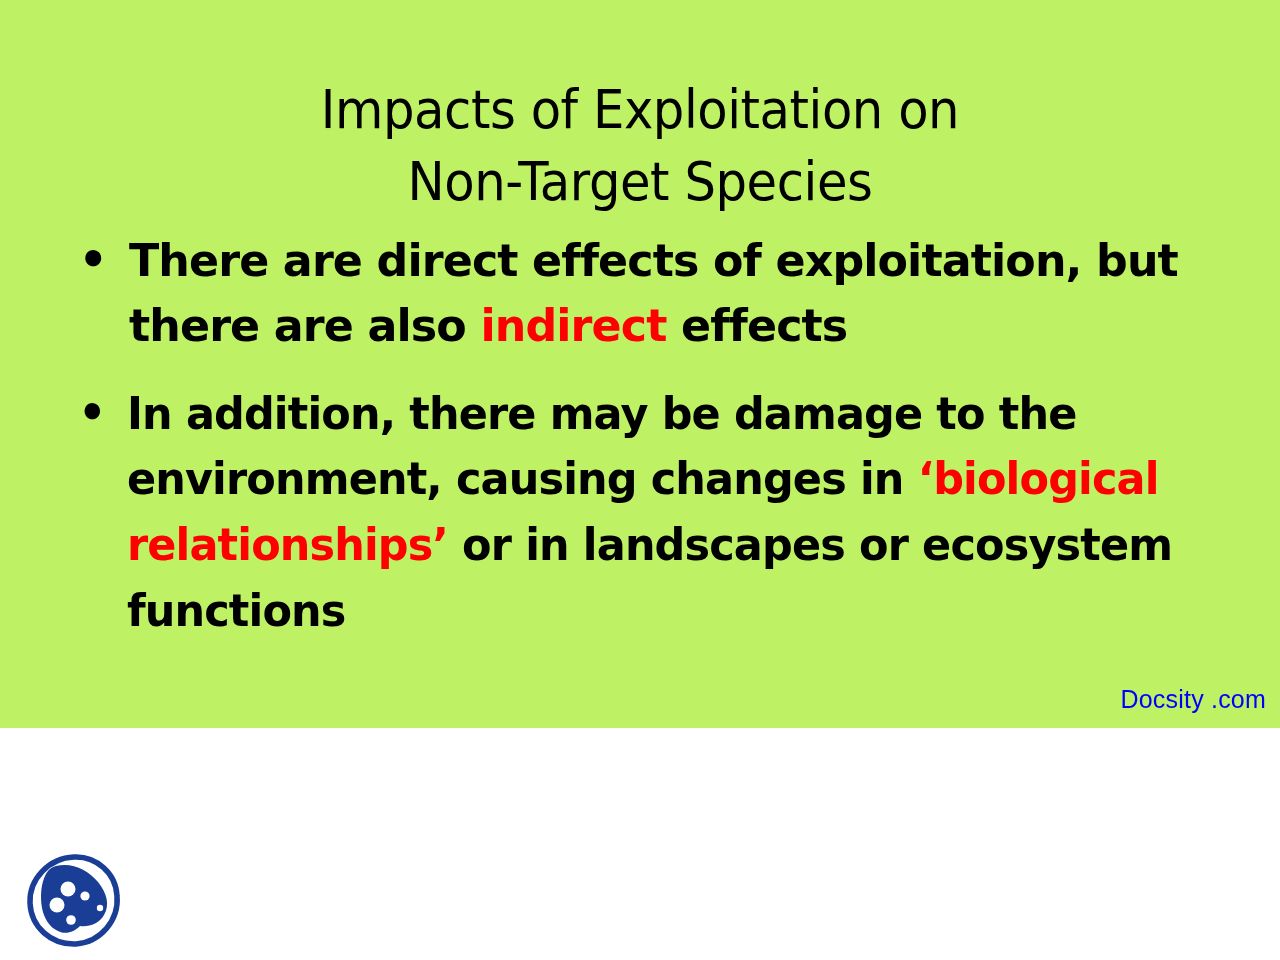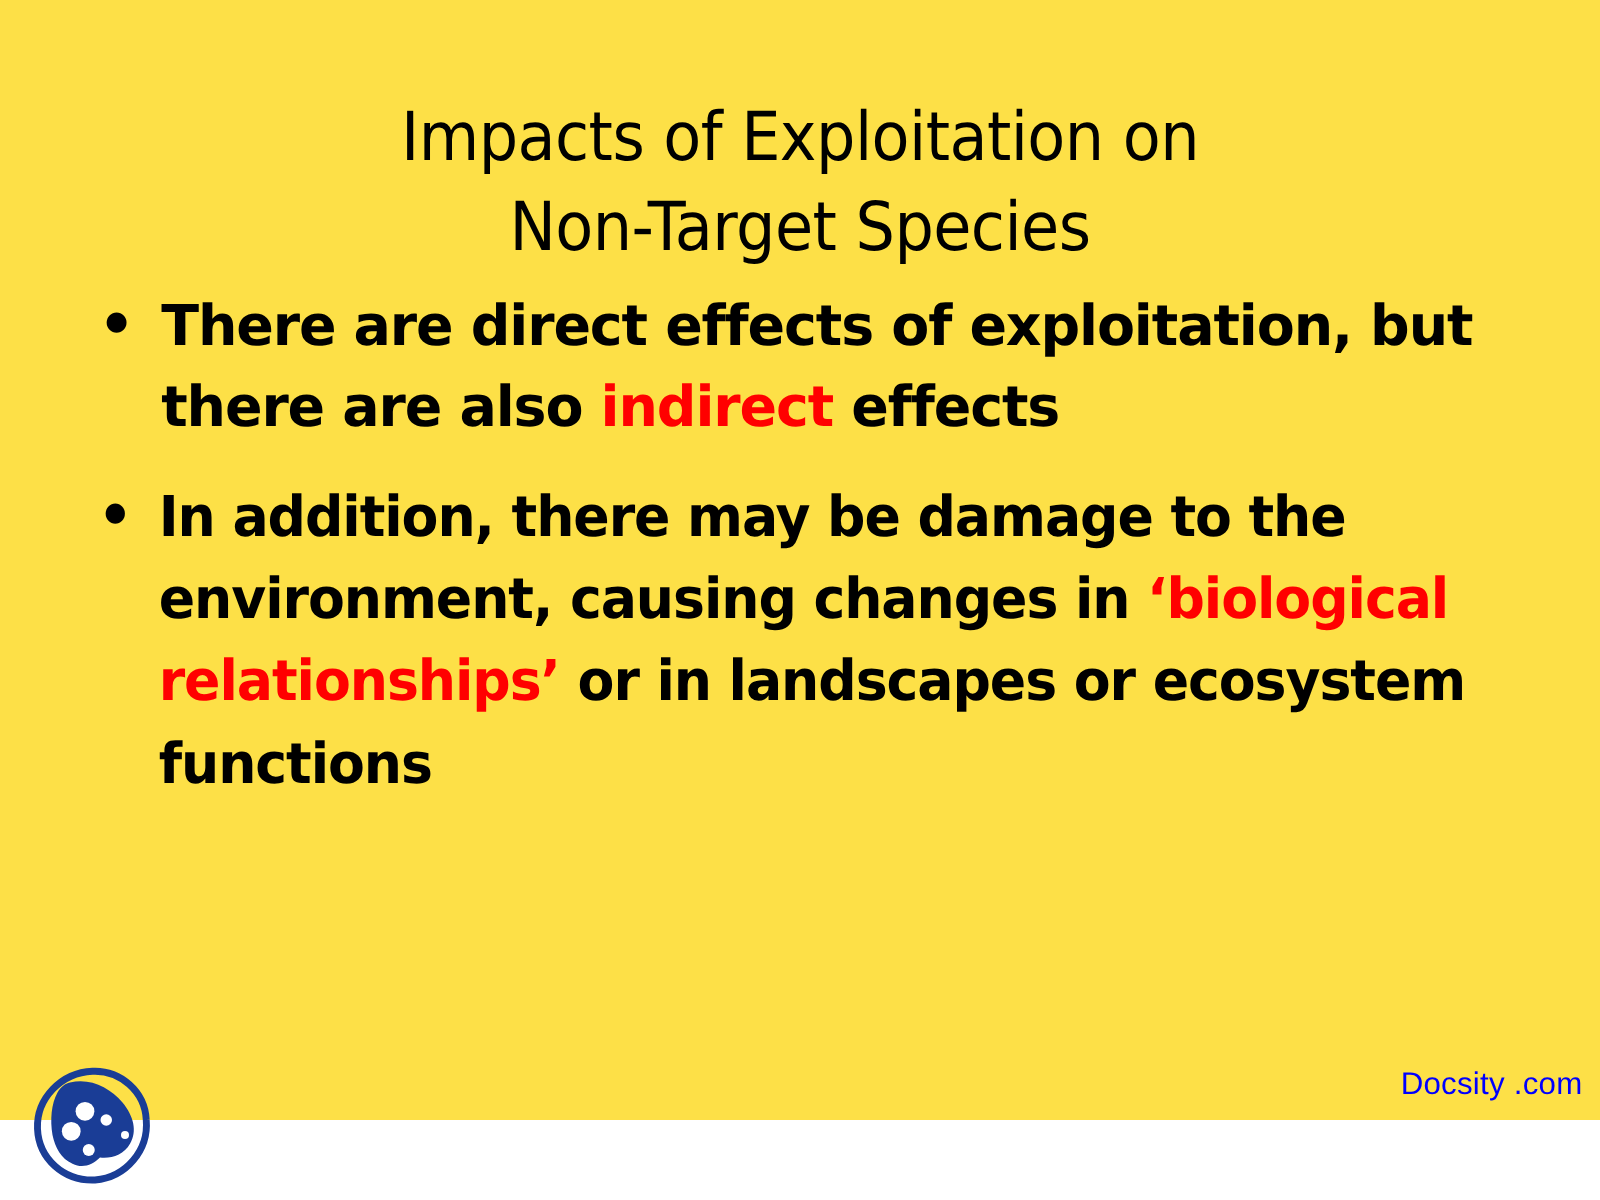--- a/index.html
+++ b/index.html
@@ -10,22 +10,22 @@
   body {
     width: 1280px;
     height: 960px;
     overflow: hidden;
     font-family: "DejaVu Sans", sans-serif;
     -webkit-font-smoothing: antialiased;
   }
   .slide {
     position: relative;
     width: 1280px;
-    height: 896px;
-    background: #fde047;
+    height: 728px;
+    background: #bef264;
     box-sizing: border-box;
   }
 
   
   .title {
     position: absolute;
     left: 0;
     top: 38px;
     width: 1280px;
     text-align: center;

